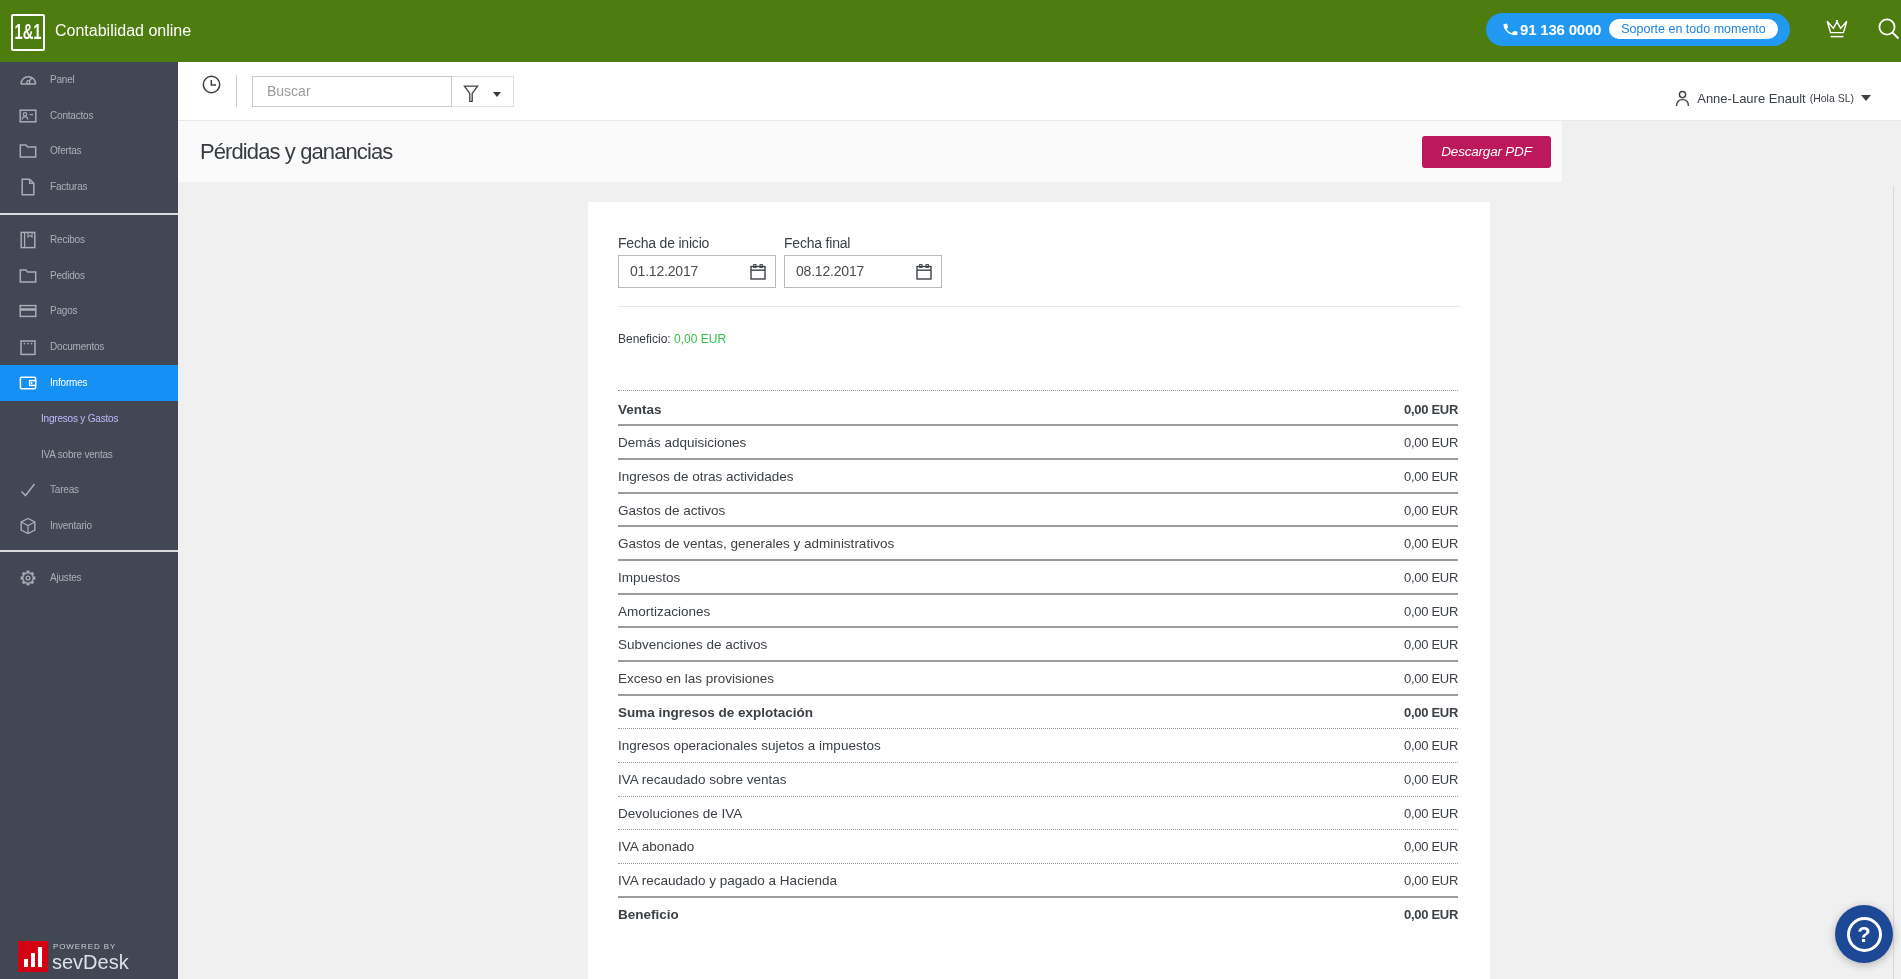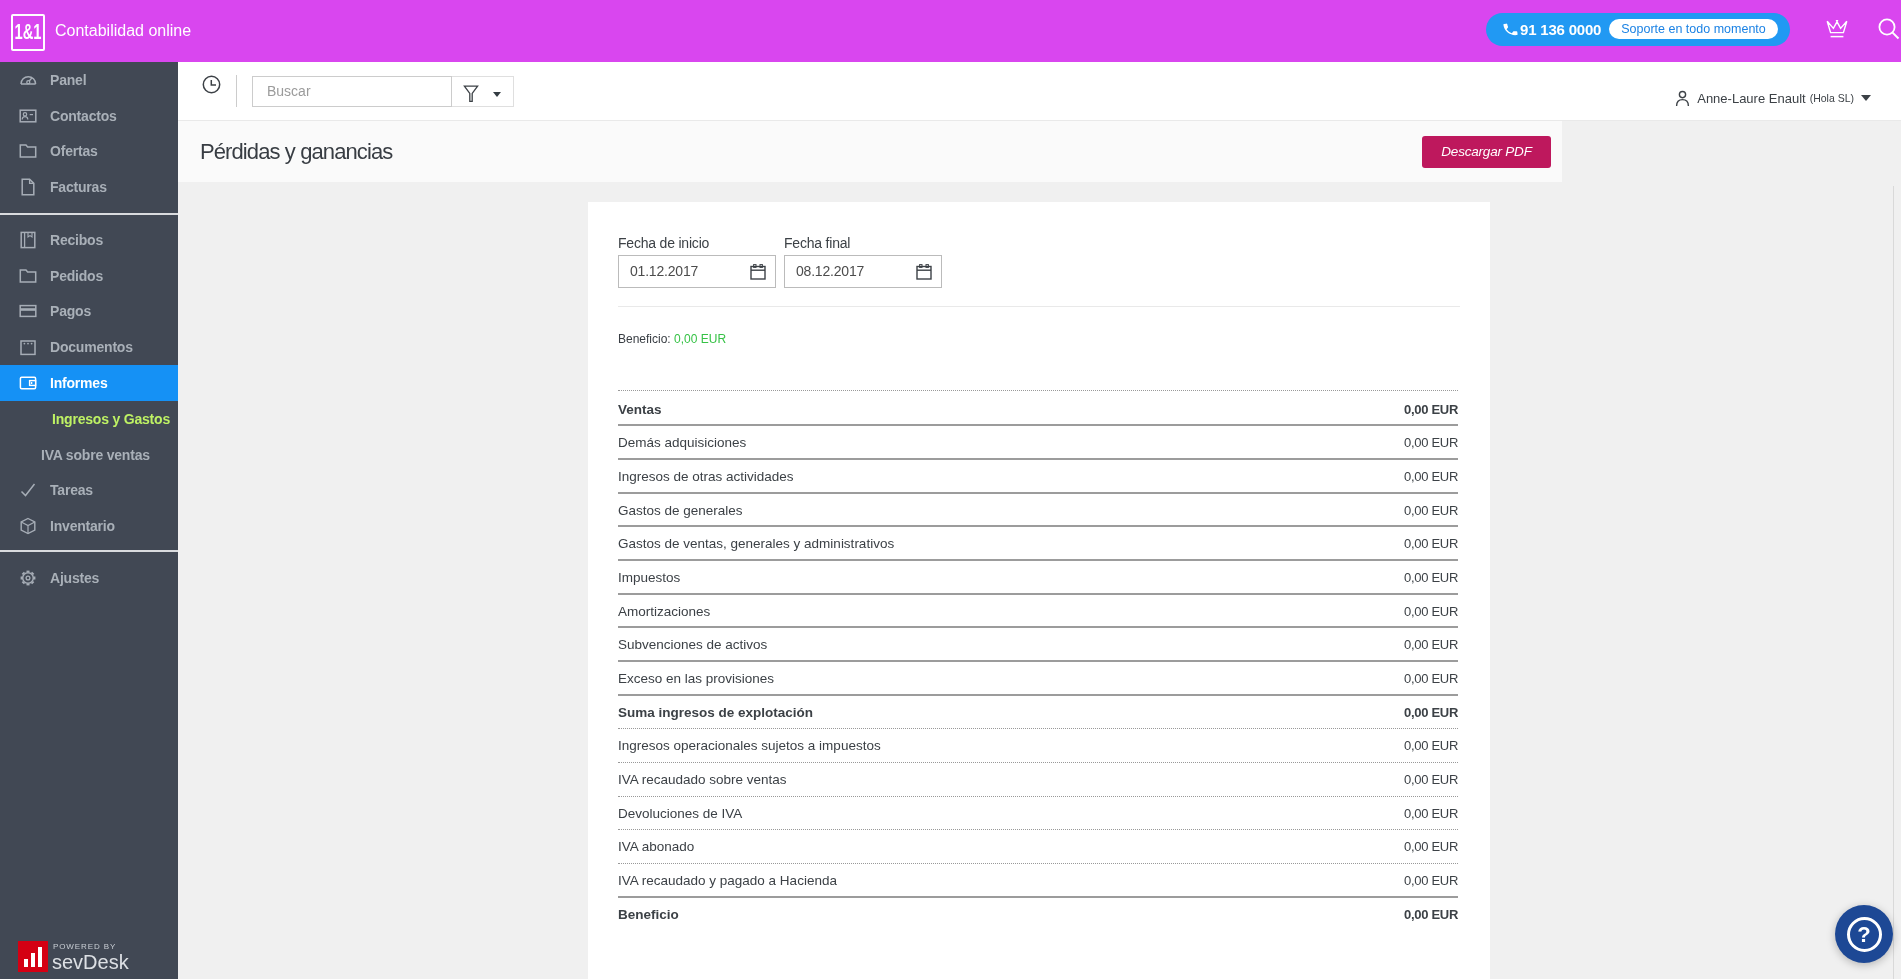--- a/index.html
+++ b/index.html
@@ -1,36 +1,36 @@
 <!DOCTYPE html>
 <html><head>
 <meta charset="utf-8">
 <style>
 * { margin:0; padding:0; box-sizing:border-box; }
 html,body { width:1901px; height:979px; overflow:hidden; }
 body { font-family:"Liberation Sans", sans-serif; background:#f0f0f0; position:relative; }
 
 
-#topbar { position:absolute; left:0; top:0; width:1901px; height:62px; background:#d946ef; z-index:30; }
+#topbar { position:absolute; left:0; top:0; width:1901px; height:62px; background:#4d7c0f; z-index:30; }
 #logobox { position:absolute; left:11px; top:14px; width:34px; height:37px; border:2px solid #ffffff; border-radius:2px; }
 #logobox svg { display:block; }
 #brand { position:absolute; left:55px; top:0; height:62px; line-height:62px; color:#ffffff; font-size:16px; }
 #supportpill { position:absolute; left:1486px; top:13px; width:304px; height:33px; background:#2199f3; border-radius:17px; }
 #phonenum { position:absolute; left:34px; top:0; height:33px; line-height:33px; color:#fff; font-weight:bold; font-size:15px; letter-spacing:-0.2px; }
 #innerpill { position:absolute; left:123px; top:6px; width:169px; height:20px; line-height:20px; background:#fff; border-radius:10px; color:#1b82e4; font-size:12.5px; text-align:center; }
 
 
 #sidebar { position:absolute; left:0; top:62px; width:178px; height:917px; background:#414854; z-index:20; }
 .mi { position:absolute; left:0; width:178px; height:36px; }
 .mi .ictn { position:absolute; left:19px; top:50%; transform:translateY(-50%); width:18px; height:18px; }
-.mi .lbl { position:absolute; left:50px; top:0; height:36px; line-height:36px; font-size:14px; font-weight:bold; color:#a9b0b8; letter-spacing:-0.2px; }
+.mi .lbl { position:absolute; left:50px; top:0; height:36px; line-height:36px; font-size:10px; font-weight:normal; color:#a9b0b8; letter-spacing:-0.2px; }
 .mi.active { background:#1591f5; }
 .mi.active .lbl { color:#ffffff; }
 .mi.sub .lbl { left:41px; }
-.mi.subactive .lbl { color:#bef264;margin-left:11px; }
+.mi.subactive .lbl { color:#c4b5fd; }
 .sep { position:absolute; left:0; width:178px; height:2px; background:#d9dbde; }
 #sevlogo { position:absolute; left:18px; top:878px; width:160px; height:33px; }
 
 
 #toolbar { position:absolute; left:178px; top:62px; width:1723px; height:59px; background:#ffffff; border-bottom:1px solid #e9e9e9; z-index:10; }
 #searchbox { position:absolute; left:74px; top:14px; width:200px; height:31px; border:1px solid #cccccc; color:#9b9b9b; font-size:14px; line-height:29px; padding-left:14px; background:#fff; }
 #filterbox { position:absolute; left:274px; top:14px; width:62px; height:31px; border:1px solid #dfdfdf; border-left:none; background:#fff; }
 #userblk { position:absolute; right:30px; top:25px; height:22px; white-space:nowrap; display:flex; align-items:center; }
 #userblk .nm { font-size:13px; color:#3c4146; }
 #userblk .co { font-size:10.5px; color:#3c4146; margin-left:4px; }
@@ -275,21 +275,21 @@
         </div>
       <div class="prow sl">
           <span class="l">Demás adquisiciones</span>
           <span class="r">0,00 EUR</span>
         </div>
       <div class="prow sl">
           <span class="l">Ingresos de otras actividades</span>
           <span class="r">0,00 EUR</span>
         </div>
       <div class="prow sl">
-          <span class="l">Gastos de generales</span>
+          <span class="l">Gastos de activos</span>
           <span class="r">0,00 EUR</span>
         </div>
       <div class="prow sl">
           <span class="l">Gastos de ventas, generales y administrativos</span>
           <span class="r">0,00 EUR</span>
         </div>
       <div class="prow sl">
           <span class="l">Impuestos</span>
           <span class="r">0,00 EUR</span>
         </div>

